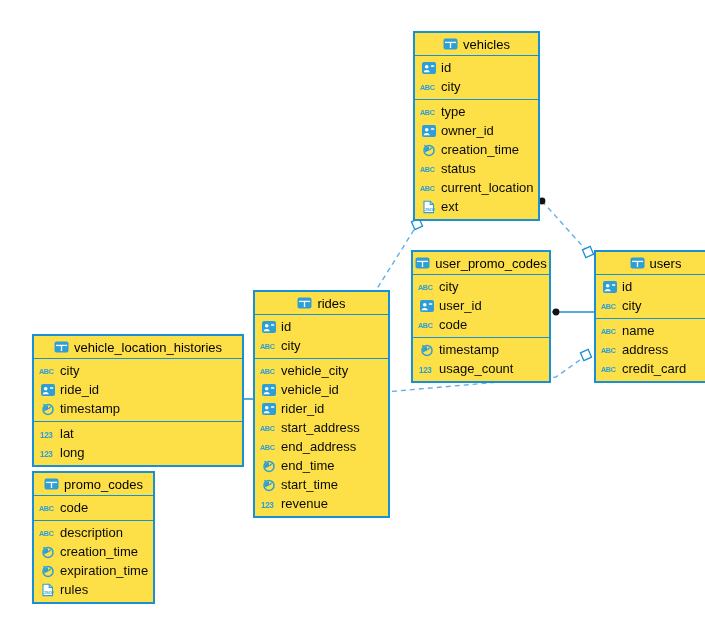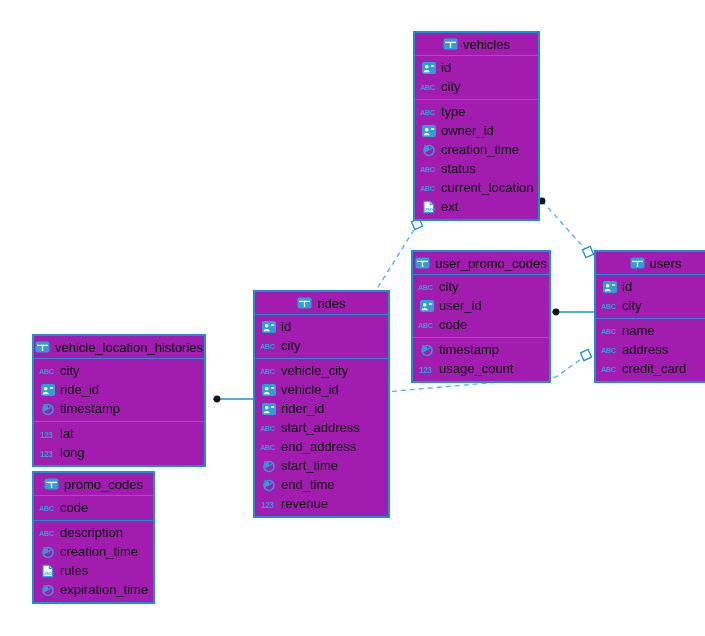--- a/index.html
+++ b/index.html
@@ -6,21 +6,21 @@
   #canvas{
     position:relative;
     width:705px;height:636px;
     background:var(--bg,#ffffff);
     font-family:"Liberation Sans",sans-serif;
     overflow:hidden;
   }
   #edges{position:absolute;left:0;top:0;z-index:0;}
   .tbl{
     position:absolute;
-    background:#a21caf;
+    background:#fde047;
     border:2px solid var(--accent,#1790d4);
     z-index:1;
     font-size:13px;
     color:#0a0a0a;
     box-sizing:border-box;
   }
   .hdr{
     height:22px;
     display:flex;align-items:center;justify-content:center;gap:5px;
     border-bottom:1px solid var(--accent,#1790d4);
@@ -352,44 +352,44 @@
         </div>
         <div class="row">
           <span class="ic">
             <svg width="14" height="14" viewBox="0 0 14 14">
               <circle cx="7" cy="7.4" r="5" fill="none" stroke="#2e9fd6" stroke-width="1.5"></circle>
               <path d="M7 7.4 L7 3.6 A3.8 3.8 0 0 0 3.3 9.3 Z" fill="#2e9fd6"></path>
               <line x1="7.4" y1="7" x2="9.6" y2="4.8" stroke="#2e9fd6" stroke-width="1.3"></line>
               <line x1="2.4" y1="2.2" x2="3.6" y2="3.3" stroke="#2e9fd6" stroke-width="1.4"></line>
             </svg>
           </span>
+          <span class="lbl">end_time</span>
+        </div>
+        <div class="row">
+          <span class="ic">
+            <svg width="14" height="14" viewBox="0 0 14 14">
+              <circle cx="7" cy="7.4" r="5" fill="none" stroke="#2e9fd6" stroke-width="1.5"></circle>
+              <path d="M7 7.4 L7 3.6 A3.8 3.8 0 0 0 3.3 9.3 Z" fill="#2e9fd6"></path>
+              <line x1="7.4" y1="7" x2="9.6" y2="4.8" stroke="#2e9fd6" stroke-width="1.3"></line>
+              <line x1="2.4" y1="2.2" x2="3.6" y2="3.3" stroke="#2e9fd6" stroke-width="1.4"></line>
+            </svg>
+          </span>
           <span class="lbl">start_time</span>
-        </div>
-        <div class="row">
-          <span class="ic">
-            <svg width="14" height="14" viewBox="0 0 14 14">
-              <circle cx="7" cy="7.4" r="5" fill="none" stroke="#2e9fd6" stroke-width="1.5"></circle>
-              <path d="M7 7.4 L7 3.6 A3.8 3.8 0 0 0 3.3 9.3 Z" fill="#2e9fd6"></path>
-              <line x1="7.4" y1="7" x2="9.6" y2="4.8" stroke="#2e9fd6" stroke-width="1.3"></line>
-              <line x1="2.4" y1="2.2" x2="3.6" y2="3.3" stroke="#2e9fd6" stroke-width="1.4"></line>
-            </svg>
-          </span>
-          <span class="lbl">end_time</span>
         </div>
         <div class="row">
           <span class="ic">
             <svg width="16" height="10" viewBox="0 0 16 10">
               <text x="0" y="8.6" font-family="&quot;Liberation Sans&quot;,sans-serif" font-size="8.2" font-weight="bold" letter-spacing="-0.4" fill="#2e9fd6">123</text>
             </svg>
           </span>
           <span class="lbl">revenue</span>
         </div>
       </div>
     </div>
-    <div class="tbl" style="left: 32px; top: 334px; width: 174px;">
+    <div class="tbl" style="left: 32px; top: 334px; width: 212px;">
       <div class="hdr">
         <span class="ic" style="width: 15px; flex: 0 0 15px;">
           <svg width="15" height="12" viewBox="0 0 15 12">
             <rect x="0.5" y="0.5" width="14" height="11" rx="2" fill="#2e9fd6"></rect>
             <line x1="2" y1="4.4" x2="13" y2="4.4" stroke="#fff" stroke-width="1.3"></line>
             <line x1="7.5" y1="4.4" x2="7.5" y2="10" stroke="#fff" stroke-width="1.3"></line>
           </svg>
         </span>
         <span class="tname">vehicle_location_histories</span>
       </div>
@@ -480,34 +480,34 @@
               <circle cx="7" cy="7.4" r="5" fill="none" stroke="#2e9fd6" stroke-width="1.5"></circle>
               <path d="M7 7.4 L7 3.6 A3.8 3.8 0 0 0 3.3 9.3 Z" fill="#2e9fd6"></path>
               <line x1="7.4" y1="7" x2="9.6" y2="4.8" stroke="#2e9fd6" stroke-width="1.3"></line>
               <line x1="2.4" y1="2.2" x2="3.6" y2="3.3" stroke="#2e9fd6" stroke-width="1.4"></line>
             </svg>
           </span>
           <span class="lbl">creation_time</span>
         </div>
         <div class="row">
           <span class="ic">
+            <svg width="14" height="14" viewBox="0 0 14 14">
+              <circle cx="7" cy="7.4" r="5" fill="none" stroke="#2e9fd6" stroke-width="1.5"></circle>
+              <path d="M7 7.4 L7 3.6 A3.8 3.8 0 0 0 3.3 9.3 Z" fill="#2e9fd6"></path>
+              <line x1="7.4" y1="7" x2="9.6" y2="4.8" stroke="#2e9fd6" stroke-width="1.3"></line>
+              <line x1="2.4" y1="2.2" x2="3.6" y2="3.3" stroke="#2e9fd6" stroke-width="1.4"></line>
+            </svg>
+          </span>
+          <span class="lbl">expiration_time</span>
+        </div>
+        <div class="row">
+          <span class="ic">
             <svg width="13" height="14" viewBox="0 0 13 14">
               <path d="M2 1.2 H8.2 L11.5 4.4 V12.6 H2 Z" fill="#fff" stroke="#2e9fd6" stroke-width="1.1"></path>
               <path d="M8.2 1.2 L8.2 4.4 L11.5 4.4" fill="none" stroke="#2e9fd6" stroke-width="1.1"></path>
               <text x="2.6" y="11.4" font-family="&quot;Liberation Sans&quot;,sans-serif" font-size="4.3" font-weight="bold" fill="#2e9fd6">JSON</text>
             </svg>
           </span>
           <span class="lbl">rules</span>
         </div>
-        <div class="row">
-          <span class="ic">
-            <svg width="14" height="14" viewBox="0 0 14 14">
-              <circle cx="7" cy="7.4" r="5" fill="none" stroke="#2e9fd6" stroke-width="1.5"></circle>
-              <path d="M7 7.4 L7 3.6 A3.8 3.8 0 0 0 3.3 9.3 Z" fill="#2e9fd6"></path>
-              <line x1="7.4" y1="7" x2="9.6" y2="4.8" stroke="#2e9fd6" stroke-width="1.3"></line>
-              <line x1="2.4" y1="2.2" x2="3.6" y2="3.3" stroke="#2e9fd6" stroke-width="1.4"></line>
-            </svg>
-          </span>
-          <span class="lbl">expiration_time</span>
-        </div>
       </div>
     </div>
   </div>
 
 </body></html>

